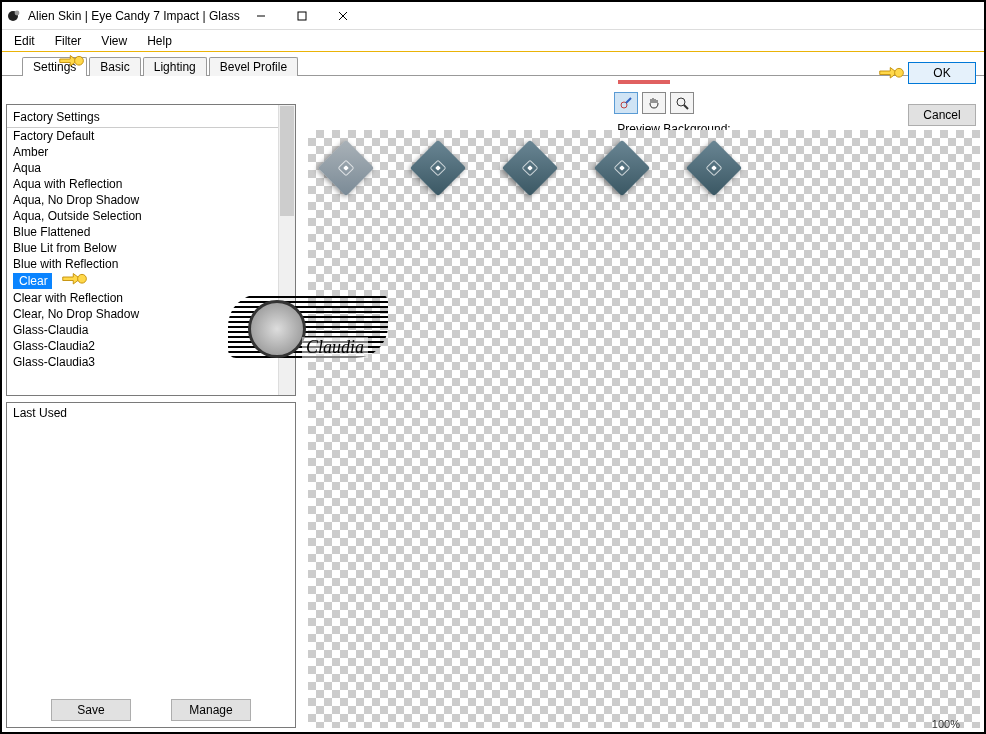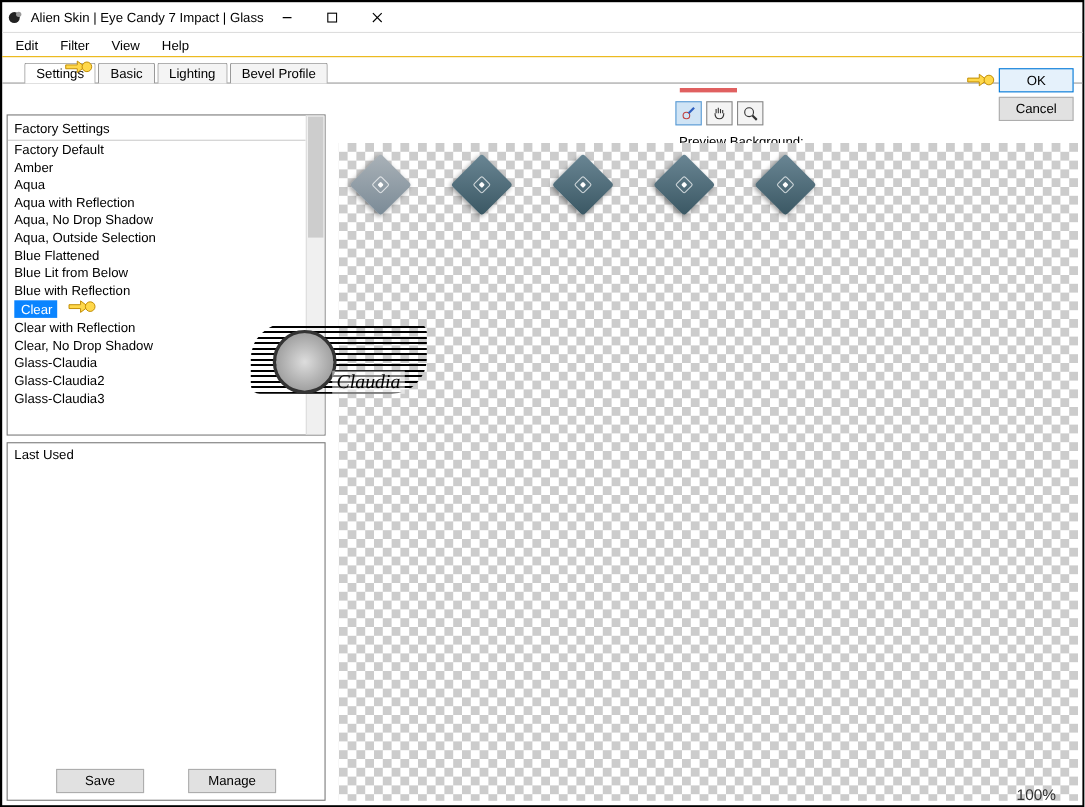--- a/index.html
+++ b/index.html
@@ -32,33 +32,33 @@
   .thumb { width:52px; height:42px; border:2px solid #e06060; background:#fff; position:relative;}
   .thumb::before{ content:""; position:absolute; inset:2px; background: repeating-conic-gradient(#ddd 0 25%, #fff 0 50%) 0 0/10px 10px;}
   .tool-icons { display:flex; gap:4px; margin-left:20px;}
   .tool-btn { width:24px; height:22px; border:1px solid #888; background:#f4f4f4; display:flex; align-items:center; justify-content:center;}
   .tool-btn.active{ background:#d0e4f5; border-color:#5a9bd4;}
   .preview-bg-label { margin-left:60px;}
   .preview-select { width:192px; height:20px; border:1px solid #7a7a7a; background:#fff; display:flex; align-items:center; padding:0 4px; margin-left:16px; position:relative;}
   .preview-select .sw{ width:14px; height:14px; border:1px solid #999; margin-right:4px; background: repeating-conic-gradient(#ccc 0 25%, #fff 0 50%) 0 0/8px 8px;}
   .preview-select::after{ content:""; position:absolute; right:4px; top:7px; border:4px solid transparent; border-top-color:#333;}
   .preview-area { position:absolute; top:50px; left:0; right:0; bottom:0; background: repeating-conic-gradient(#ccc 0 25%, #fff 0 50%) 0 0/16px 16px; }
-  .ok-cancel { position:absolute; top:60px; right:8px; display:flex; flex-direction:column; gap:4px; z-index:5;}
+  .ok-cancel { position:absolute; top:60px; right:8px; display:flex; flex-direction:column; gap:20px; z-index:5;}
   .wbtn { width:68px; height:22px; background:#e1e1e1; border:1px solid #adadad; display:flex; align-items:center; justify-content:center;}
   .wbtn.ok{ border:1px solid #0078d7; background:#e5f1fb;}
   .shape-row { position:absolute; top:18px; left:18px; display:flex; gap:52px;}
   .diamond { width:40px; height:40px; transform:rotate(45deg); background:linear-gradient(135deg,#6a8694,#3a5763); box-shadow: 0 2px 5px rgba(0,0,0,0.4); border-radius:3px; position:relative;}
   .diamond.g0{ background:linear-gradient(135deg,#aab2b8,#7a8a96);}
   .diamond .ring{position:absolute;inset:14px;border:1px solid rgba(255,255,255,0.7);border-radius:2px;}
   .diamond .dot{position:absolute;inset:18px;background:#fff;border-radius:1px;}
   .watermark { position:absolute; left:226px; top:292px; width:160px; height:64px; z-index:40; display:flex; align-items:flex-end; justify-content:center; }
   .watermark .bg{ position:absolute; inset:0; background: repeating-linear-gradient(0deg,#000 0 2px, transparent 2px 5px); border-radius:32px 8px 32px 8px;}
   .watermark .circ{ position:relative; width:58px; height:58px; border-radius:50%; background:radial-gradient(#ddd,#888); border:3px solid #333; z-index:2;}
   .watermark .txt{ position:relative; z-index:2; font-style:italic; font-family:cursive; font-size:18px; color:#000; margin-left:-4px; background:rgba(255,255,255,0.5); padding:0 4px;}
-  .zoom { position:absolute; bottom:2px; right:24px; font-size:14px; color:#333; z-index:6;}
+  .zoom { position:absolute; bottom:2px; right:24px; font-size:11px; color:#333; z-index:6;}
   .hand-svg{width:28px;height:22px;}
 </style>
 </head>
 <body>
 
 <div class="window">
 
   <div class="titlebar">
     <span class="titlebar-icon">
       <svg width="14" height="14" viewBox="0 0 14 14">

